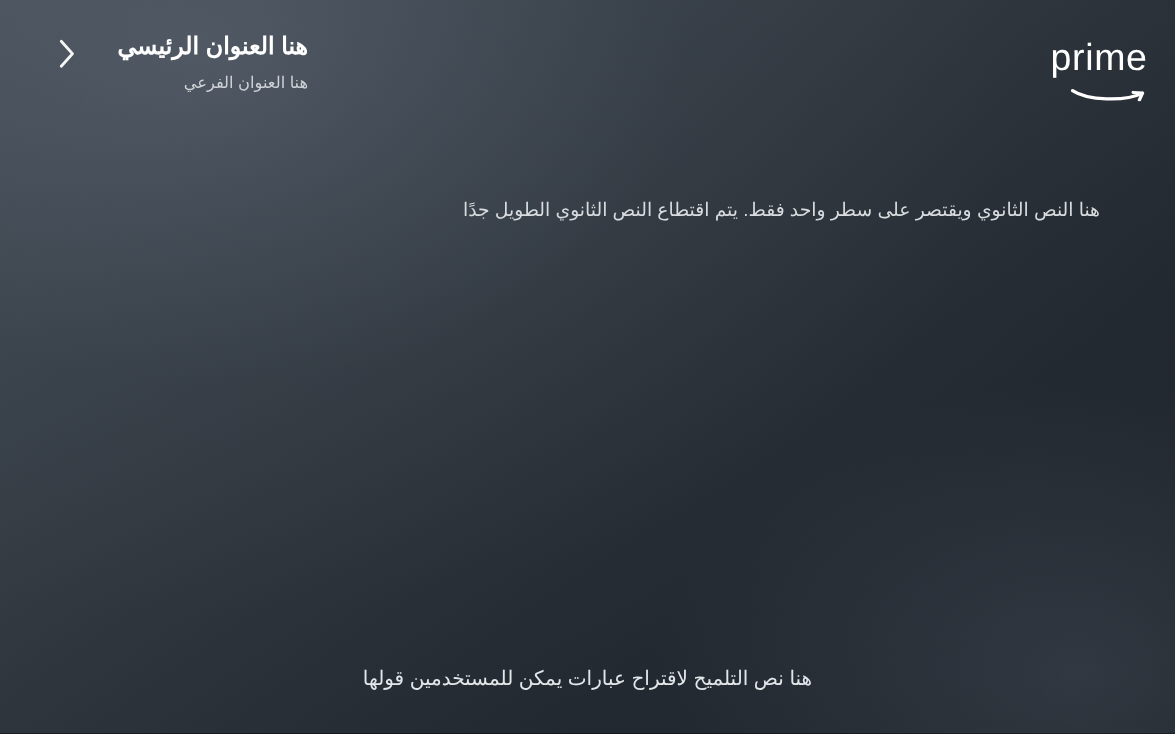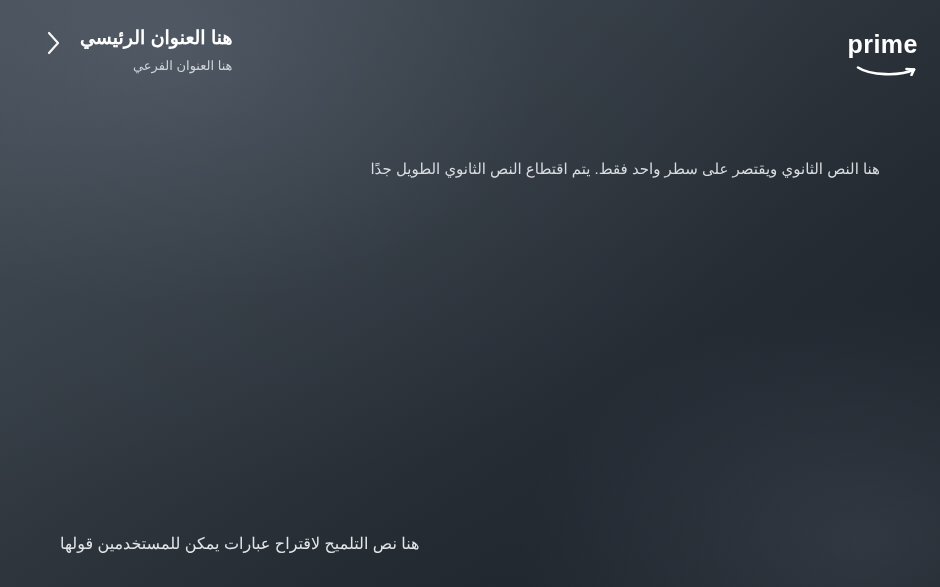--- a/index.html
+++ b/index.html
@@ -39,36 +39,36 @@
     box-sizing: border-box;
   }
 
   .brand {
     display: flex;
     flex-direction: column;
     align-items: flex-start;
     margin-top: 8px;
   }
   .brand-word {
-    font-size: 25px;
-    font-weight: 700;
+    font-size: 30px;
+    font-weight: 400;
     letter-spacing: 0.5px;
     color: #ffffff;
     line-height: 1;
     font-family: "Liberation Sans", sans-serif;
   }
   .brand-smile {
     margin-top: 3px;
     display: block;
   }
 
   .header-right {
     display: flex;
     align-items: flex-start;
-    gap: 14px;
+    gap: 28px;
     direction: rtl;
   }
   .header-texts {
     text-align: right;
     padding-top: 2px;
   }
   .header-title {
     font-size: 19px;
     font-weight: 700;
     color: #ffffff;
@@ -122,21 +122,21 @@
     white-space: nowrap;
     overflow: hidden;
     text-overflow: ellipsis;
   }
 
   .hint {
     position: absolute;
     left: 60px;
     right: 60px;
     bottom: 32px;
-    text-align: left;
+    text-align: center;
     font-size: 16px;
     font-weight: 400;
     color: #e3e6e9;
     line-height: 1.4;
   }
 </style>
 </head>
 <body>
 
 <div class="screen">

